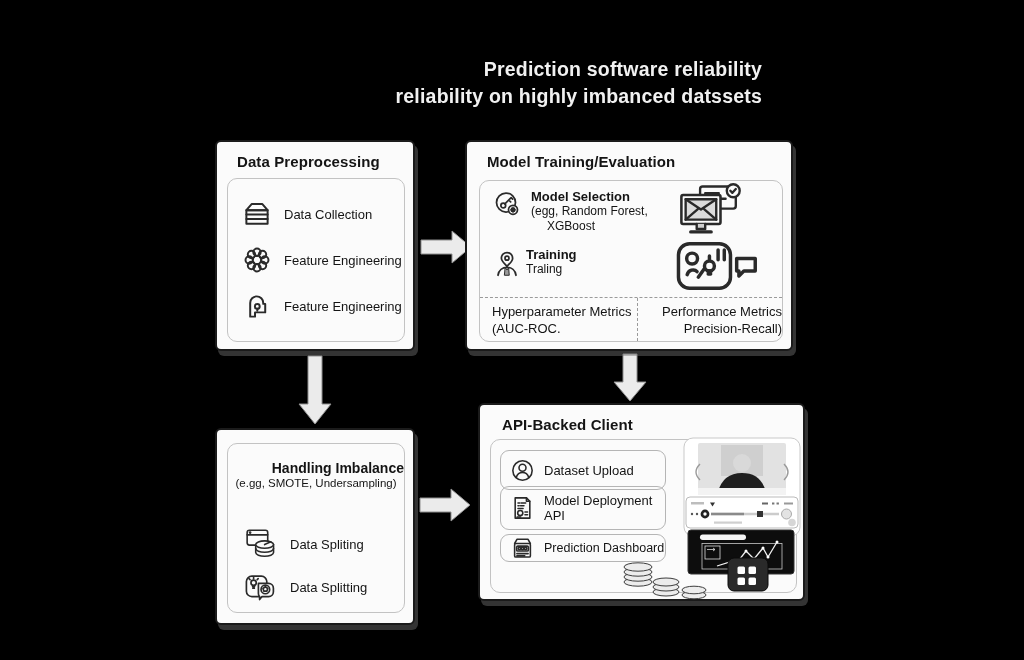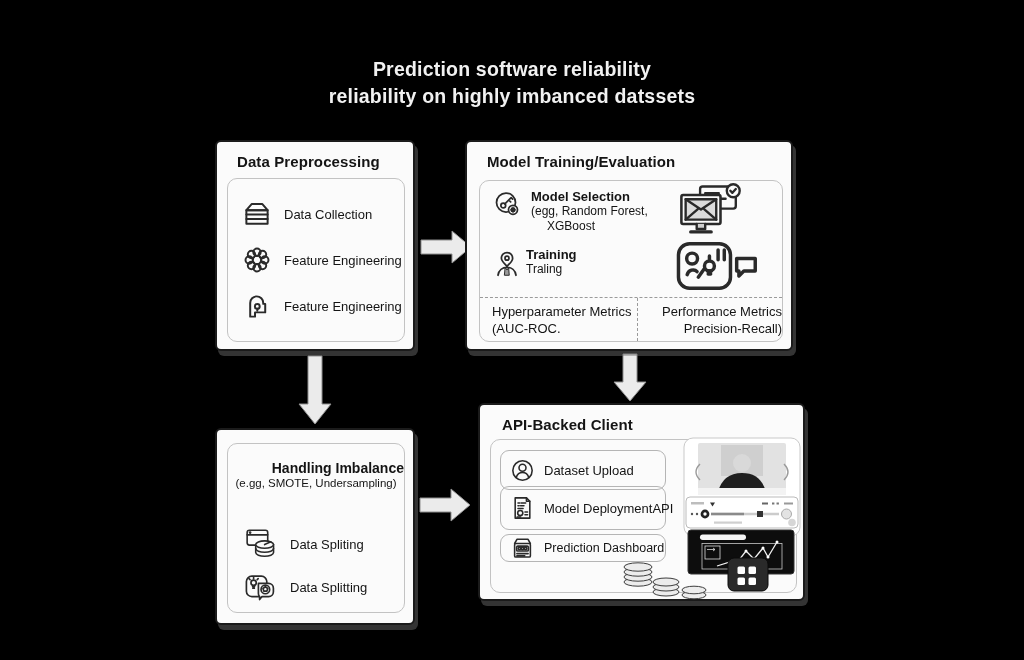--- a/index.html
+++ b/index.html
@@ -1,20 +1,20 @@
 <!DOCTYPE html>
 <html style="--background: #000000; --title-text: #f1f1f1; --box-bg: #fbfbfb; --box-border: #1b1b1b; --inner-border: #c3c3c3; --text: #141414; --arrow-fill: #ebebeb; --dashed-divider: #9a9a9a;"><head>
 <meta charset="utf-8">
 <style>
   *{margin:0;padding:0;box-sizing:border-box}
   html,body{width:1024px;height:660px;background:#000;overflow:hidden}
   .stage{position:absolute;left:0;top:0;width:1024px;height:660px;
     background:var(--background,#000);
     font-family:"Liberation Sans","DejaVu Sans",sans-serif;color:var(--text,#141414)}
-  .title{position:absolute;left:262px;top:56px;width:500px;text-align:center;
+  .title{position:absolute;left:262px;top:56px;width:500px;text-align:right;
     color:var(--title-text,#f1f1f1);font-size:19.5px;font-weight:700;line-height:27px;letter-spacing:.2px}
   .arrows{position:absolute;left:0;top:0;pointer-events:none}
   .arrow{fill:var(--arrow-fill,#ebebeb);stroke:#8f8f8f;stroke-width:1}
   .box{position:absolute;background:var(--box-bg,#fbfbfb);border:2px solid var(--box-border,#1b1b1b);
     border-radius:6px;box-shadow:3px 5px 0 rgba(115,115,115,.45)}
   .box-title{position:absolute;left:20px;top:11px;font-size:15px;font-weight:700;letter-spacing:.1px;white-space:nowrap}
   .inner{position:absolute;border:1.5px solid var(--inner-border,#c3c3c3);border-radius:10px}
   .row{display:flex;align-items:center;gap:10px}
   .lbl{font-size:13px;white-space:nowrap}
   .lbl-b{font-size:13px;font-weight:700;white-space:nowrap}
@@ -51,21 +51,21 @@
   .imb-row2{position:absolute;left:16px;top:126px}
 
   
   .box-api{left:478px;top:403px;width:327px;height:198px}
   .inner-api{left:10px;top:34px;width:307px;height:154px}
   .api-btn{position:absolute;left:9px;width:166px;border:1.5px solid #b5b5b5;border-radius:9px;
     display:flex;align-items:center;gap:8px;padding:0 8px}
   .api-btn1{top:10px;height:40px}
   .api-btn2{top:46px;height:44px}
   .api-btn3{top:94px;height:28px}
-  .btn-lines{display:flex;flex-direction:row;align-items:flex-end;line-height:15px}
+  .btn-lines{display:flex;flex-direction:column;align-items:flex-start;line-height:15px}
   .illus{position:absolute;left:134px;top:25px}
 </style>
 </head>
 <body>
 
 <div class="stage">
 
   <div class="title">
     <div>Prediction software reliability</div>
     <div>reliability on highly imbanced datssets</div>

